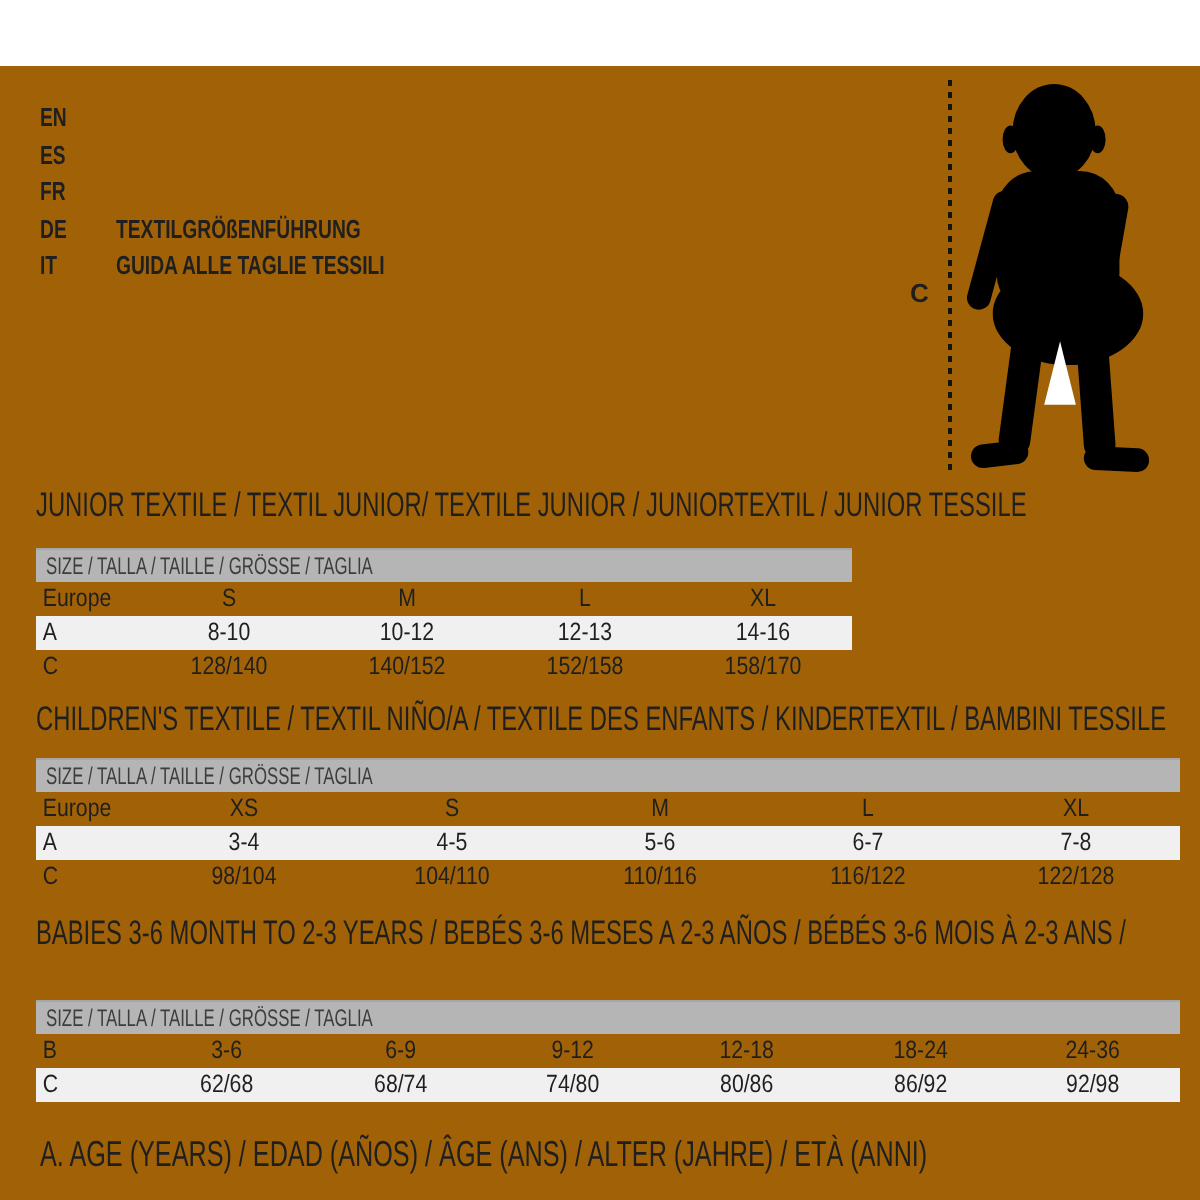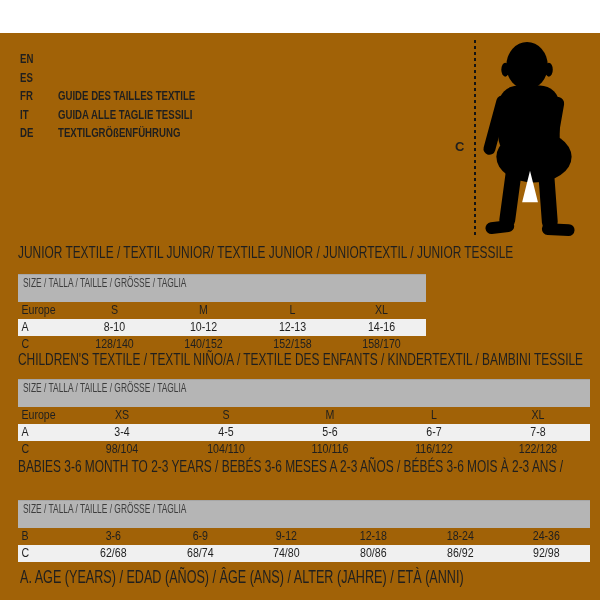--- a/index.html
+++ b/index.html
@@ -21,21 +21,21 @@
   .measure-line { position:absolute; left:474px; top:7px; width:2px; height:198px;
                   background:repeating-linear-gradient(to bottom,#141414 0 3px,transparent 3px 6px); }
   .c-label { position:absolute; left:455px; top:106px; font-size:13px; font-weight:700; }
   .baby-svg { position:absolute; left:482px; top:7px; }
 
   
   .tbl-title { position:absolute; left:18px; font-size:17px; font-weight:400; line-height:18px; white-space:nowrap; }
   .tbl { position:absolute; left:18px; }
   .tbl.narrow { width:408px; }
   .tbl.wide   { width:572px; }
-  .size-bar { height:28px; line-height:16px; background:#b5b5b5; border-top:1px solid #a6a6a6;
+  .size-bar { height:17px; line-height:16px; background:#b5b5b5; border-top:1px solid #a6a6a6;
               box-sizing:border-box; color:#3d3d3d; font-size:12px; padding-left:5px; }
   .trow { display:flex; height:17px; line-height:17px; font-size:12.5px; }
   .trow.shade { background:#f0f0f0; }
   .c0 { width:52px; padding-left:4px; box-sizing:border-box; }
   .cv { flex:1; text-align:center; }
 
   
   .legend { position:absolute; left:20px; top:535px; }
   .legend-line { height:18.5px; line-height:18.5px; font-size:18px; font-weight:400; white-space:nowrap; }
 </style>
@@ -46,29 +46,28 @@
 
   <div class="lang-list">
     <div class="lang-row">
       <div class="lang-code"><span class="condL">EN</span></div>
     </div>
     <div class="lang-row">
       <div class="lang-code"><span class="condL">ES</span></div>
     </div>
     <div class="lang-row">
       <div class="lang-code"><span class="condL">FR</span></div>
-      <div><span class="condL">GUIDE DES TAILLES TEXTILE</span></div>
+    </div>
+    <div class="lang-row">
+      <div class="lang-code"><span class="condL">DE</span></div>
+      <div><span class="condL">TEXTILGRÖßENFÜHRUNG</span></div>
     </div>
     <div class="lang-row">
       <div class="lang-code"><span class="condL">IT</span></div>
       <div><span class="condL">GUIDA ALLE TAGLIE TESSILI</span></div>
-    </div>
-    <div class="lang-row">
-      <div class="lang-code"><span class="condL">DE</span></div>
-      <div><span class="condL">TEXTILGRÖßENFÜHRUNG</span></div>
     </div>
   </div>
 
   <div class="measure-line"></div>
   <div class="c-label">C</div>
   <svg class="baby-svg" width="100" height="198" viewBox="0 0 100 200">
     <g fill="#000000" stroke="none">
       <ellipse cx="23" cy="30" rx="4" ry="7"></ellipse>
       <ellipse cx="67" cy="30" rx="4" ry="7"></ellipse>
       <ellipse cx="45" cy="26" rx="21" ry="24"></ellipse>

